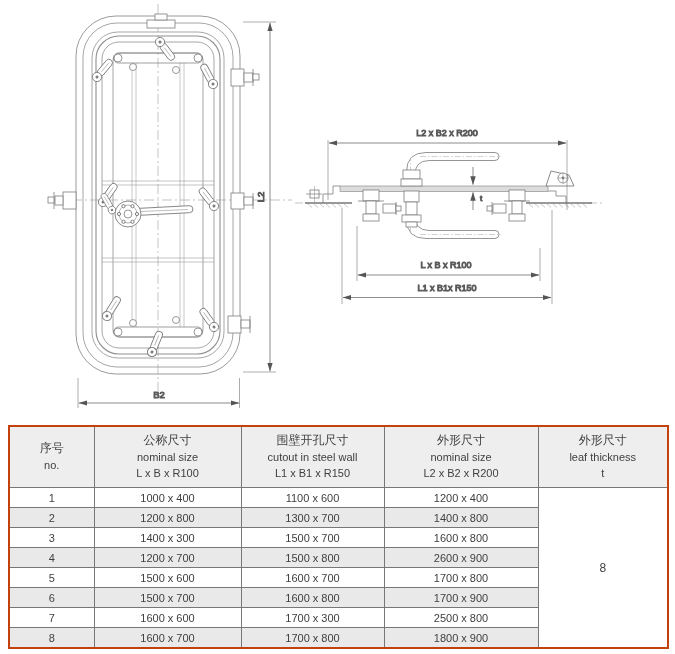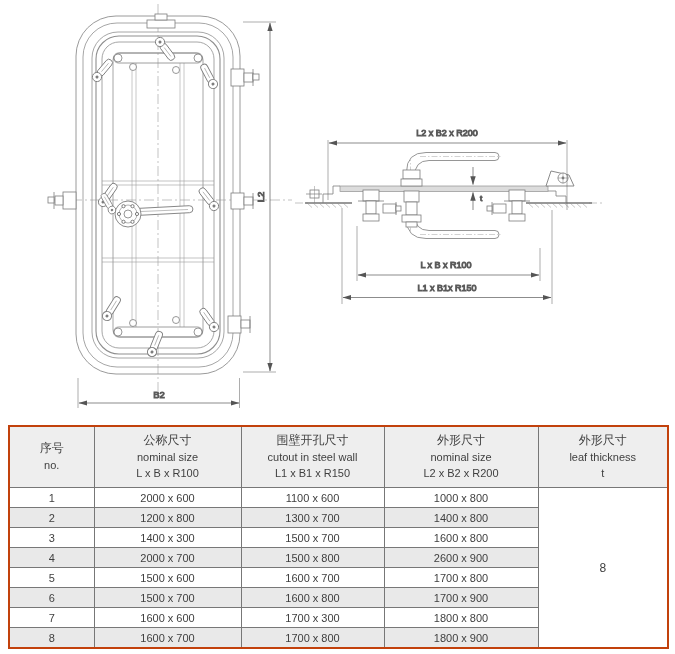--- a/index.html
+++ b/index.html
@@ -311,60 +311,60 @@
         <th>
           <span class="hline zh">外形尺寸</span>
           <span class="hline en">leaf thickness</span>
           <span class="hline fm">t</span>
         </th>
       </tr>
     </thead>
     <tbody>
       <tr>
         <td>1</td>
-        <td>2000 x 600</td>
+        <td>1000 x 400</td>
         <td>1100 x 600</td>
-        <td>1000 x 800</td>
+        <td>1200 x 400</td>
         <td class="thick-cell" rowspan="8">8</td>
       </tr>
       <tr>
         <td>2</td>
         <td>1200 x 800</td>
         <td>1300 x 700</td>
         <td>1400 x 800</td>
       </tr>
       <tr>
         <td>3</td>
         <td>1400 x 300</td>
         <td>1500 x 700</td>
         <td>1600 x 800</td>
       </tr>
       <tr>
         <td>4</td>
-        <td>2000 x 700</td>
+        <td>1200 x 700</td>
         <td>1500 x 800</td>
         <td>2600 x 900</td>
       </tr>
       <tr>
         <td>5</td>
         <td>1500 x 600</td>
         <td>1600 x 700</td>
         <td>1700 x 800</td>
       </tr>
       <tr>
         <td>6</td>
         <td>1500 x 700</td>
         <td>1600 x 800</td>
         <td>1700 x 900</td>
       </tr>
       <tr>
         <td>7</td>
         <td>1600 x 600</td>
         <td>1700 x 300</td>
-        <td>1800 x 800</td>
+        <td>2500 x 800</td>
       </tr>
       <tr>
         <td>8</td>
         <td>1600 x 700</td>
         <td>1700 x 800</td>
         <td>1800 x 900</td>
       </tr>
     </tbody>
   </table>
 </div>

